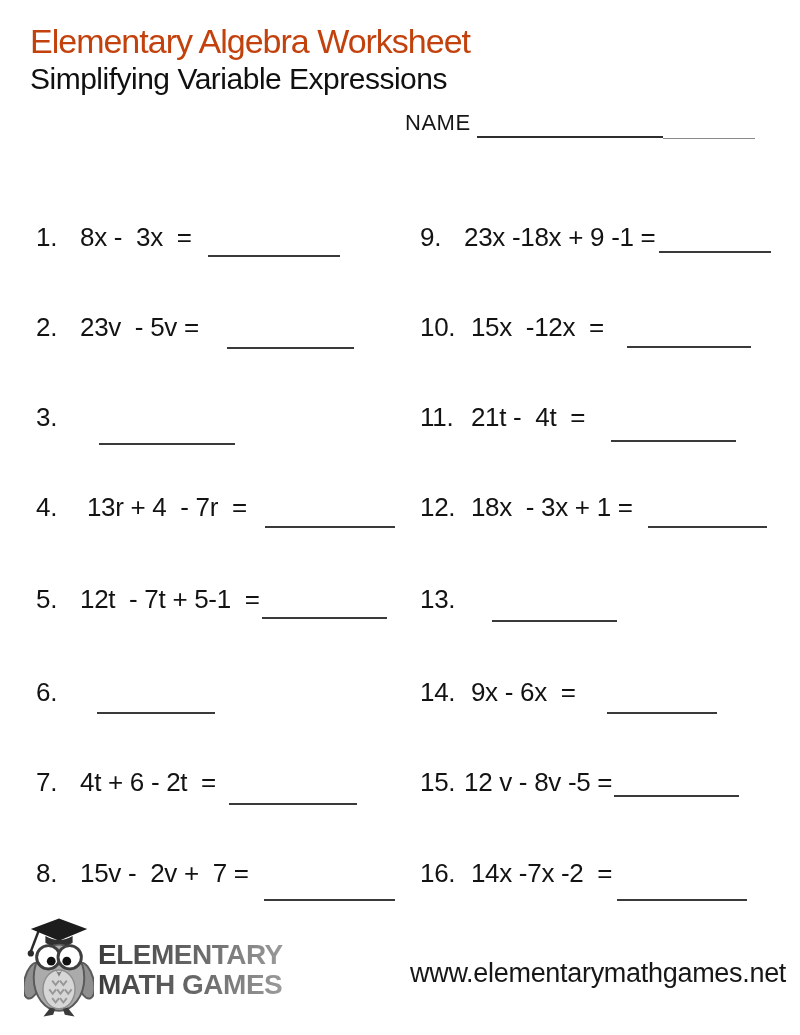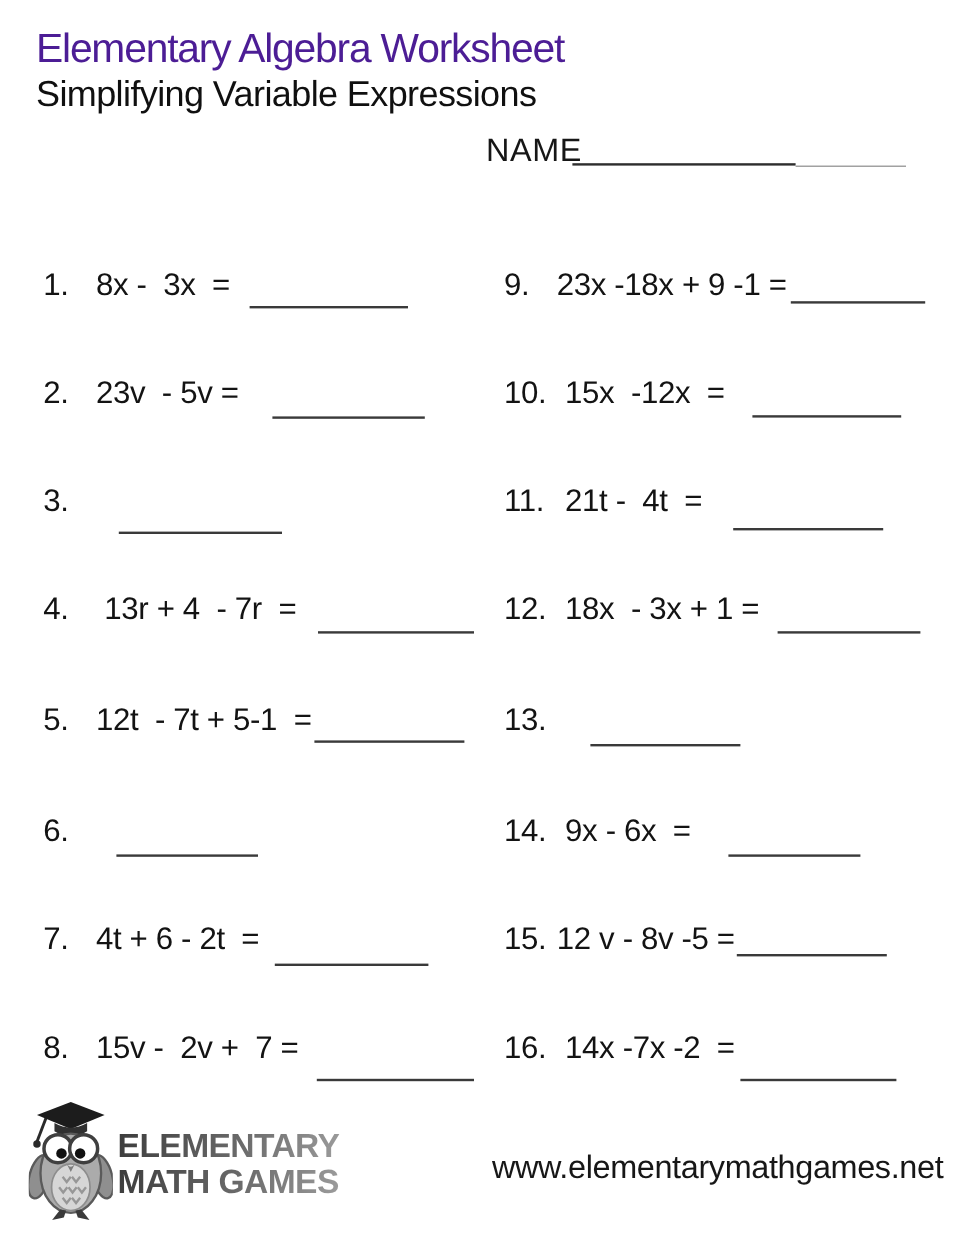--- a/index.html
+++ b/index.html
@@ -1,25 +1,25 @@
 <!DOCTYPE html>
 <html><head>
 <meta charset="utf-8">
 <style>
   * { margin:0; padding:0; box-sizing:border-box; }
   html,body { width:800px; height:1035px; background:#ffffff; }
   body { font-family:"Liberation Sans", sans-serif; color:#141414; position:relative; overflow:hidden; }
 
   
   .hdr { position:absolute; left:30px; top:22px; }
-  .title1 { font-size:34px; letter-spacing:-1px; line-height:1.15; color:#4c1d95; }
+  .title1 { font-size:34px; letter-spacing:-1px; line-height:1.15; color:#c2410c; }
   .title2 { font-size:30px; letter-spacing:-0.5px; line-height:1.2; color:#101010; }
 
   
-  .name-label { position:absolute; left:405px; top:110px; font-size:27px; letter-spacing:0.5px; color:#161616; }
+  .name-label { position:absolute; left:405px; top:110px; font-size:22px; letter-spacing:0.5px; color:#161616; }
   .name-line-1 { position:absolute; left:477px; top:136px; width:186px; border-bottom:2px solid #2e2e2e; height:2px; }
   .name-line-2 { position:absolute; left:663px; top:137px; width:92px; border-bottom:1.5px solid #8a8a8a; height:2px; }
 
   
   .problem { position:absolute; display:flex; align-items:baseline; font-size:26px; white-space:pre; color:#131313; letter-spacing:-0.3px; }
   .pl { left:36px; }
   .pr { left:420px; }
   .r1{top:222px} .r2{top:312px} .r3{top:402px} .r4{top:492px}
   .r5{top:584px} .r6{top:677px} .r7{top:767px} .r8{top:858px}
   .pnum { display:inline-block; width:44px; flex:0 0 auto; }

